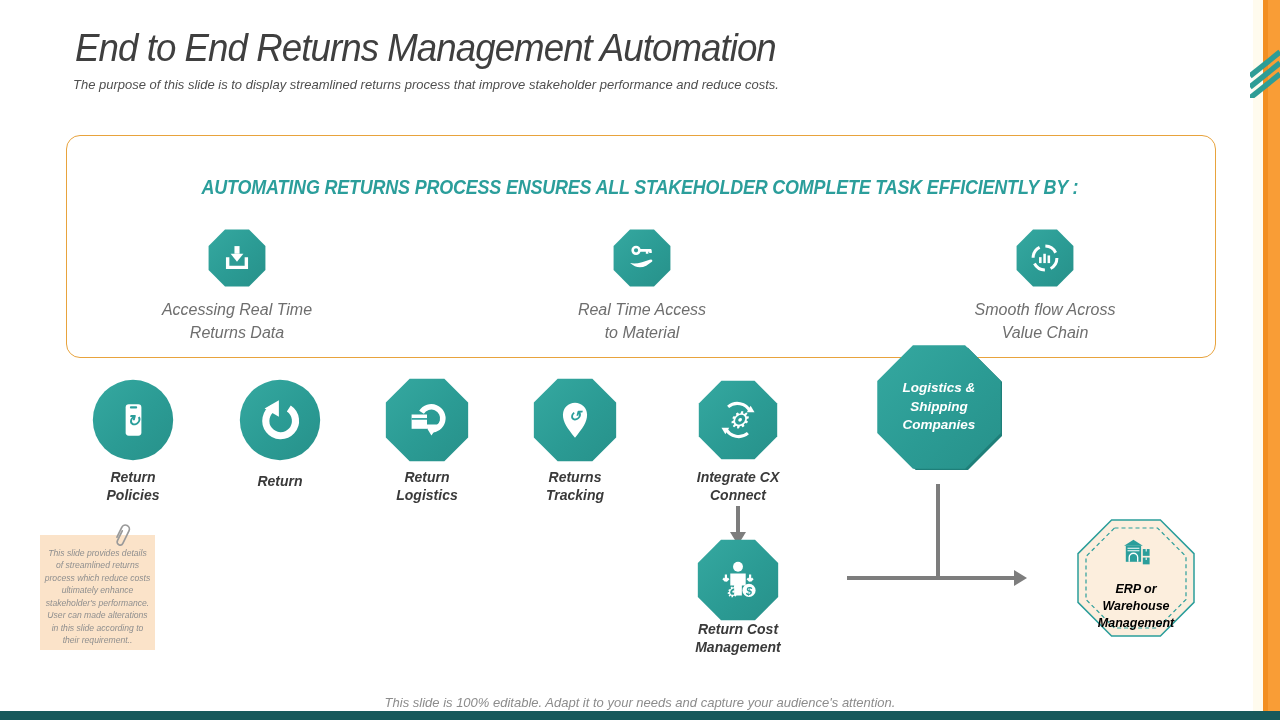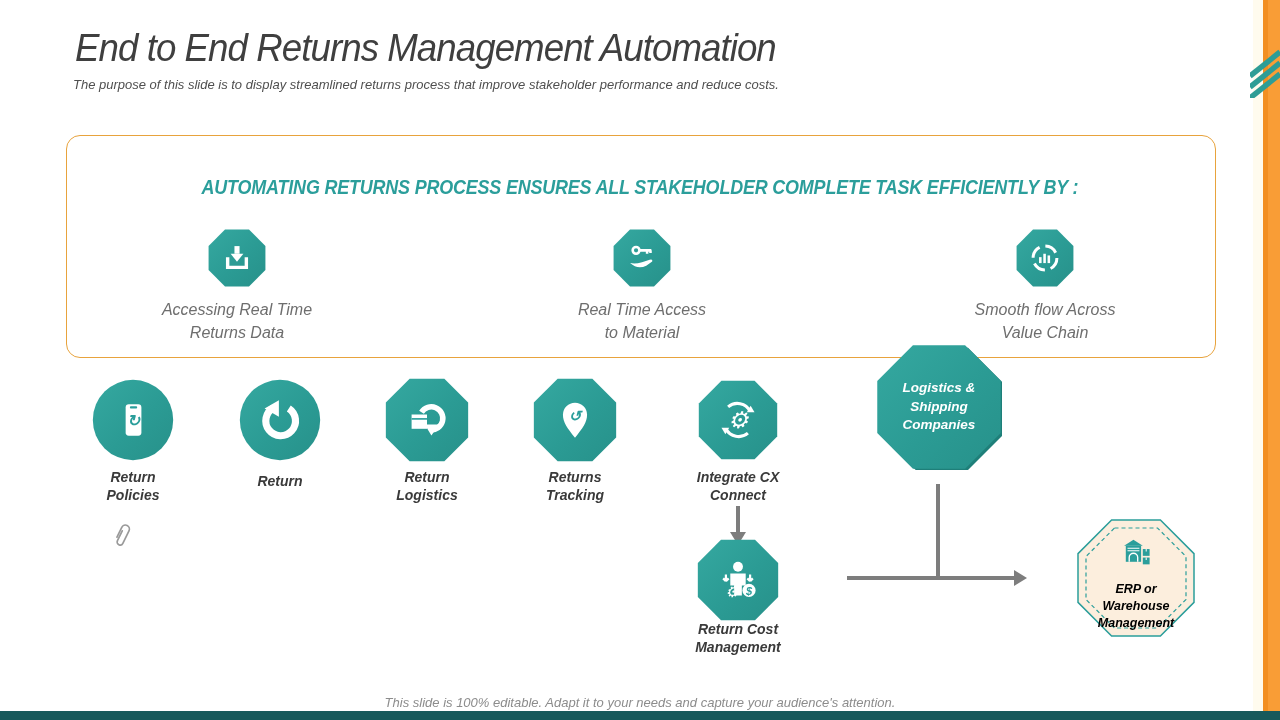--- a/index.html
+++ b/index.html
@@ -253,20 +253,23 @@
         <path d="M32 13 v3" stroke="#fff" stroke-width="1.2"></path>
         <rect x="28" y="23" width="8" height="8" fill="#2B9E9B"></rect>
         <path d="M32 23 v3" stroke="#fff" stroke-width="1.2"></path>
       </svg>
     </span>
     <div class="erp-label">ERP or
 Warehouse
 Management</div>
   </div>
 
+  <div class="sticky">
+    <div class="sticky-text">This slide provides details of streamlined returns process which reduce costs ultimately enhance stakeholder's performance. User can made alterations in this slide according to their requirement..</div>
+  </div>
   <span class="paperclip">
     <svg width="16" height="28" viewBox="0 0 16 28">
       <path d="M4 17 L4 6 A4 4 0 0 1 12 6 L12 20 A3 3 0 0 1 6 20 L6 9" fill="none" stroke="#9a9a9a" stroke-width="1.7" stroke-linecap="round"></path>
     </svg>
   </span>
 
   <div class="footer-note">This slide is 100% editable. Adapt it to your needs and capture your audience's attention.</div>
 
   <div class="stripe-cream"></div>
   <div class="stripe-orange-thin"></div>

